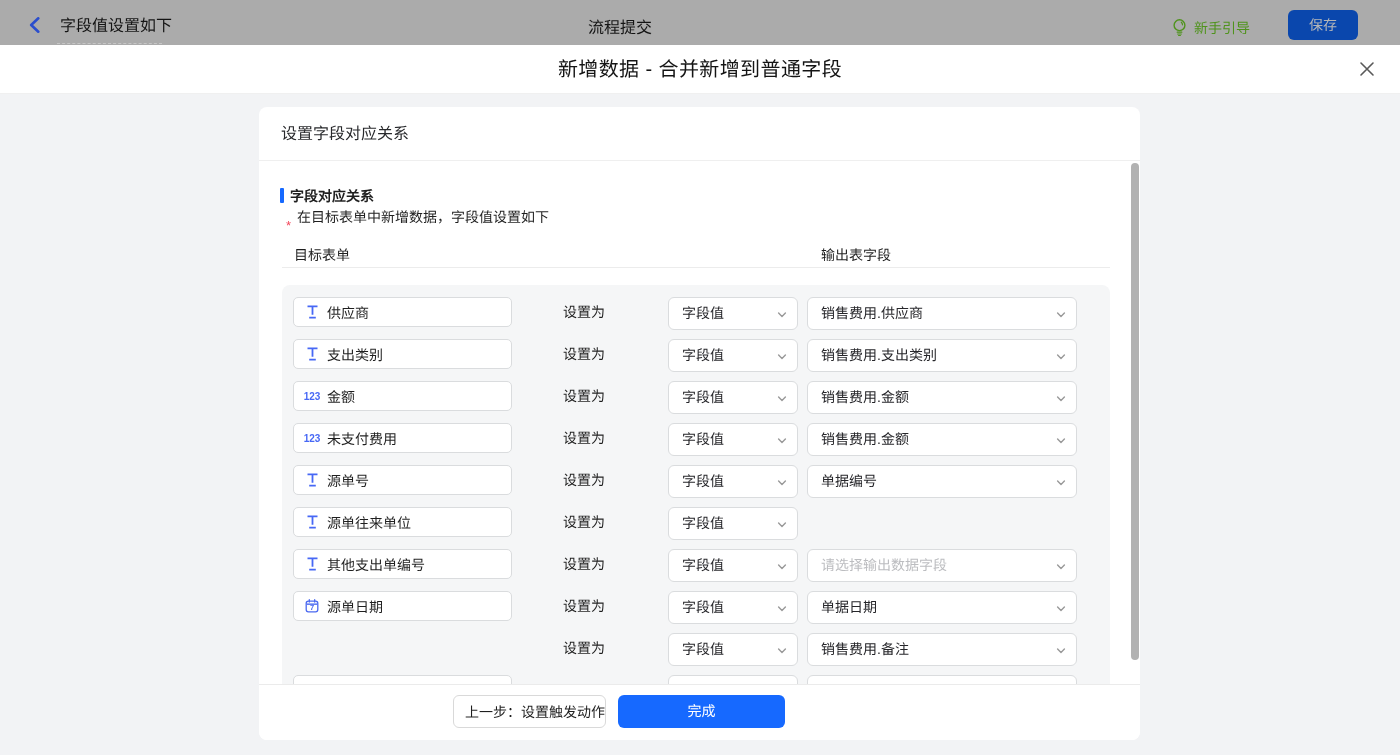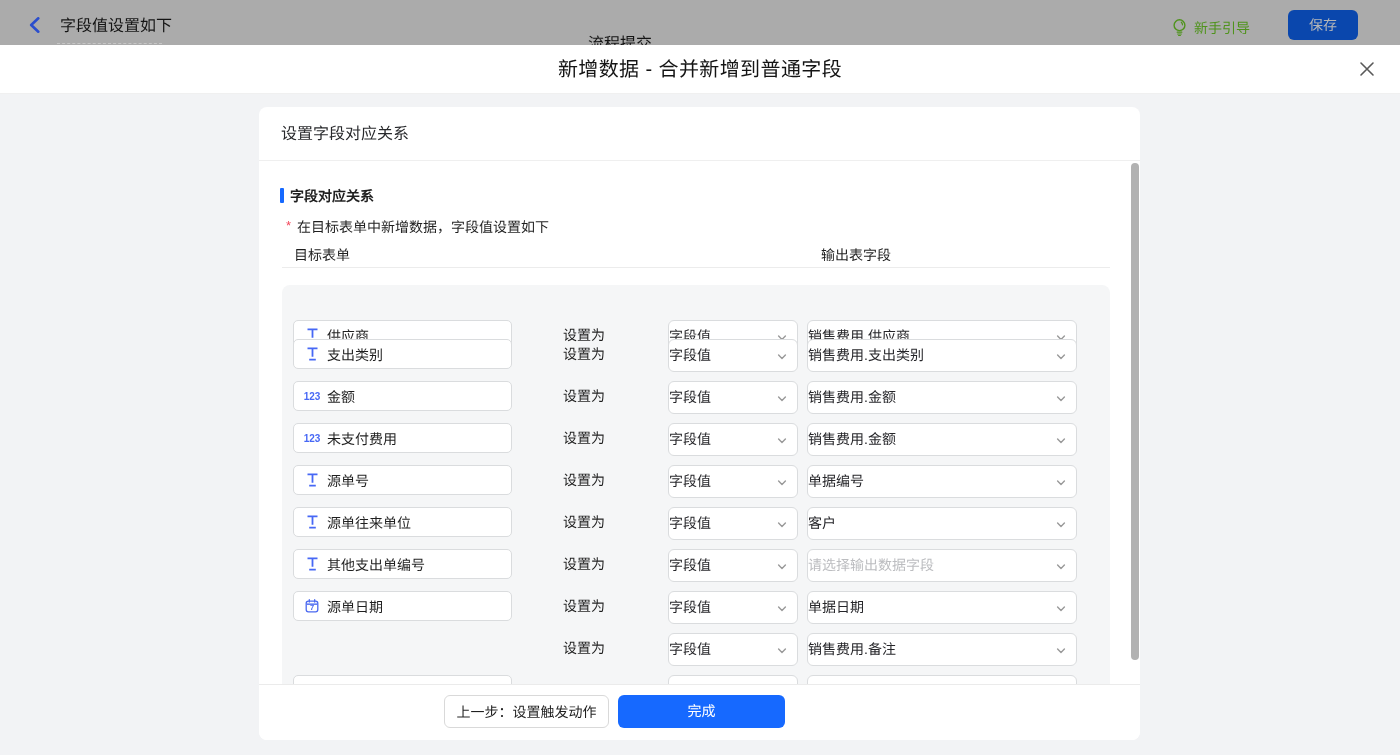--- a/index.html
+++ b/index.html
@@ -4,59 +4,59 @@
 <style>
   * { margin:0; padding:0; box-sizing:border-box; }
   html,body { width:1400px; height:755px; overflow:hidden; }
   body { font-family:"Liberation Sans",sans-serif; position:relative; background:#f2f3f5; }
 
   
   #topbar { position:absolute; left:0; top:0; width:1400px; height:45px; background:#ababab; }
   #backchev { position:absolute; left:29px; top:17px; }
   #tb-title { position:absolute; left:60px; top:3px; height:45px; line-height:45px; font-size:16px; color:#141414; }
   #tb-dash { position:absolute; left:57px; top:43px; width:105px; border-bottom:1px dashed #c6c6c6; }
-  #tb-center { position:absolute; left:0; top:21px; width:1240px; height:45px; line-height:45px; text-align:center; font-size:16px; color:#141414; }
+  #tb-center { position:absolute; left:0; top:5px; width:1240px; height:45px; line-height:45px; text-align:center; font-size:16px; color:#141414; }
   #guide { position:absolute; left:1171px; top:4px; height:45px; display:flex; align-items:center; color:#4f931c; font-size:14px; }
   #guide svg { margin-right:6px; }
   #savebtn { position:absolute; left:1288px; top:10px; width:70px; height:30px; background:#0a47ad; border-radius:6px; color:#b5b6b8; font-size:14px; text-align:center; line-height:30px; }
 
   
   #mheader { position:absolute; left:0; top:45px; width:1400px; height:49px; background:#fff; border-bottom:1px solid #f0f0f0; }
   #mtitle { position:absolute; left:0; top:0; width:1400px; height:49px; line-height:49px; text-align:center; font-size:20px; font-weight:400; color:#141414; letter-spacing:0.4px; }
   #mclose { position:absolute; left:1353px; top:10px; width:28px; height:28px; }
 
   
   #card { position:absolute; left:259px; top:107px; width:881px; height:633px; background:#fff; border-radius:8px; }
   #card-h { position:absolute; left:0; top:0; width:881px; height:54px; border-bottom:1px solid #efefef; }
   #card-h-t { position:absolute; left:22px; top:0; height:54px; line-height:54px; font-size:16px; color:#27282b; }
   #card-body { position:absolute; left:0; top:55px; width:881px; height:522px; overflow:hidden; }
 
   .secbar { position:absolute; left:21px; top:26px; width:4px; height:15px; background:#1669ff; border-radius:1px; }
   .sectitle { position:absolute; left:31px; top:27px; line-height:15px; font-size:14px; font-weight:700; color:#1f1f1f; }
   .redstar { position:absolute; left:27px; top:56px; color:#f2485c; font-size:13px; }
-  .hinttext { position:absolute; left:38px; top:54px; font-size:14px; color:#1f1f1f;text-align:center; }
+  .hinttext { position:absolute; left:38px; top:44px; font-size:14px; color:#1f1f1f;text-align:center; }
   .colhead { position:absolute; top:82px; font-size:14px; color:#1f1f1f; }
   #divider2 { position:absolute; left:23px; top:105px; width:828px; border-bottom:1px solid #ececec; }
   #panel { position:absolute; left:23px; top:123px; width:828px; height:400px; background:#f5f6f7; border-radius:8px 8px 0 0; }
 
   .row { position:absolute; left:0; width:881px; height:32px; }
   .finput { position:absolute; left:34px; top:1px; width:219px; height:30px; background:#fff; border:1px solid #dadcde; border-radius:5px; display:flex; align-items:center; }
   .ficon { width:14px; margin:0 0 0 11px; display:flex; justify-content:center; }
   .fname { margin-left:8px; font-size:14px; color:#1f1f1f; }
   .setas { position:absolute; left:294px; top:0; width:62px; height:32px; line-height:32px; text-align:center; font-size:14px; font-weight:500; color:#1f1f1f; }
-  .sel { position:absolute; top:1px; height:33px; background:#fff; border:1px solid #dadcde; border-radius:6px; line-height:31px; font-size:14px; color:#26262a; }
+  .sel { position:absolute; top:1px; height:33px; background:#fff; border:1px solid #dadcde; border-radius:6px; line-height:31px; font-size:14px; color:#26262a; padding-left:13px; }
   .sel1 { left:409px; width:130px; }
   .sel2 { left:548px; width:270px; }
   .sel .chev { position:absolute; right:9px; top:11px; }
   .ph { color:#bcbdc0; }
 
   #card-footer { position:absolute; left:0; top:577px; width:881px; height:56px; background:#fff; border-top:1px solid #ebebeb; border-radius:0 0 8px 8px; }
   .fbtn { position:absolute; top:10px; height:33px; border-radius:6px; font-size:14px; text-align:center; line-height:33px; }
   .fbtn.ghost { background:#fff; border:1px solid #d9d9d9; color:#1f1f1f; }
-  #fb1 { left:185px; width:165px; }
+  #fb1 { left:194px; width:153px;text-align:right; }
   #fb2 { left:359px; width:167px; background:#1669ff; color:#fff; }
   #fb3 { left:535px; width:165px; }
 
   #sbar { position:absolute; left:872px; top:56px; width:8px; height:497px; background:#b2b2b2; border-radius:4px; }
 </style>
 </head>
 <body>
 
 <div id="topbar">
   <svg id="backchev" width="11" height="16" viewBox="0 0 11 16">
@@ -90,21 +90,21 @@
   <div id="card-body">
     <div class="secbar"></div>
     <div class="sectitle">字段对应关系</div>
     <div class="redstar">*</div>
     <div class="hinttext">在目标表单中新增数据，字段值设置如下</div>
     <div class="colhead" style="left:35px;">目标表单</div>
     <div class="colhead" style="left:562px;">输出表字段</div>
     <div id="divider2"></div>
     <div id="panel"></div>
 
-    <div class="row" style="top:134px;margin-top:23px;">
+    <div class="row" style="top:134px;">
   <div class="finput">
           <div class="ficon">
             <svg width="13" height="14" viewBox="0 0 13 14">
               <path d="M1.5 1.3 h10 M6.5 1.3 v8.4 M3.2 12.7 h6.6" fill="none" stroke="#4768f5" stroke-width="1.8"></path>
             </svg>
           </div>
           <div class="fname">供应商</div>
         </div>
   <div class="setas">设置为</div>
   <div class="sel sel1">字段值<svg class="chev" width="12" height="12" viewBox="0 0 12 12">
@@ -182,23 +182,20 @@
   <div class="finput">
           <div class="ficon">
             <svg width="13" height="14" viewBox="0 0 13 14">
               <path d="M1.5 1.3 h10 M6.5 1.3 v8.4 M3.2 12.7 h6.6" fill="none" stroke="#4768f5" stroke-width="1.8"></path>
             </svg>
           </div>
           <div class="fname">源单往来单位</div>
         </div>
   <div class="setas">设置为</div>
   <div class="sel sel1">字段值<svg class="chev" width="12" height="12" viewBox="0 0 12 12">
-            <path d="M2.6 4.1 L6 7.5 L9.4 4.1" fill="none" stroke="#999" stroke-width="1.4" stroke-linecap="round" stroke-linejoin="round"></path>
-          </svg></div>
-  <div class="sel sel2">客户<svg class="chev" width="12" height="12" viewBox="0 0 12 12">
             <path d="M2.6 4.1 L6 7.5 L9.4 4.1" fill="none" stroke="#999" stroke-width="1.4" stroke-linecap="round" stroke-linejoin="round"></path>
           </svg></div>
 </div>
 <div class="row" style="top:386px;">
   <div class="finput">
           <div class="ficon">
             <svg width="13" height="14" viewBox="0 0 13 14">
               <path d="M1.5 1.3 h10 M6.5 1.3 v8.4 M3.2 12.7 h6.6" fill="none" stroke="#4768f5" stroke-width="1.8"></path>
             </svg>
           </div>

